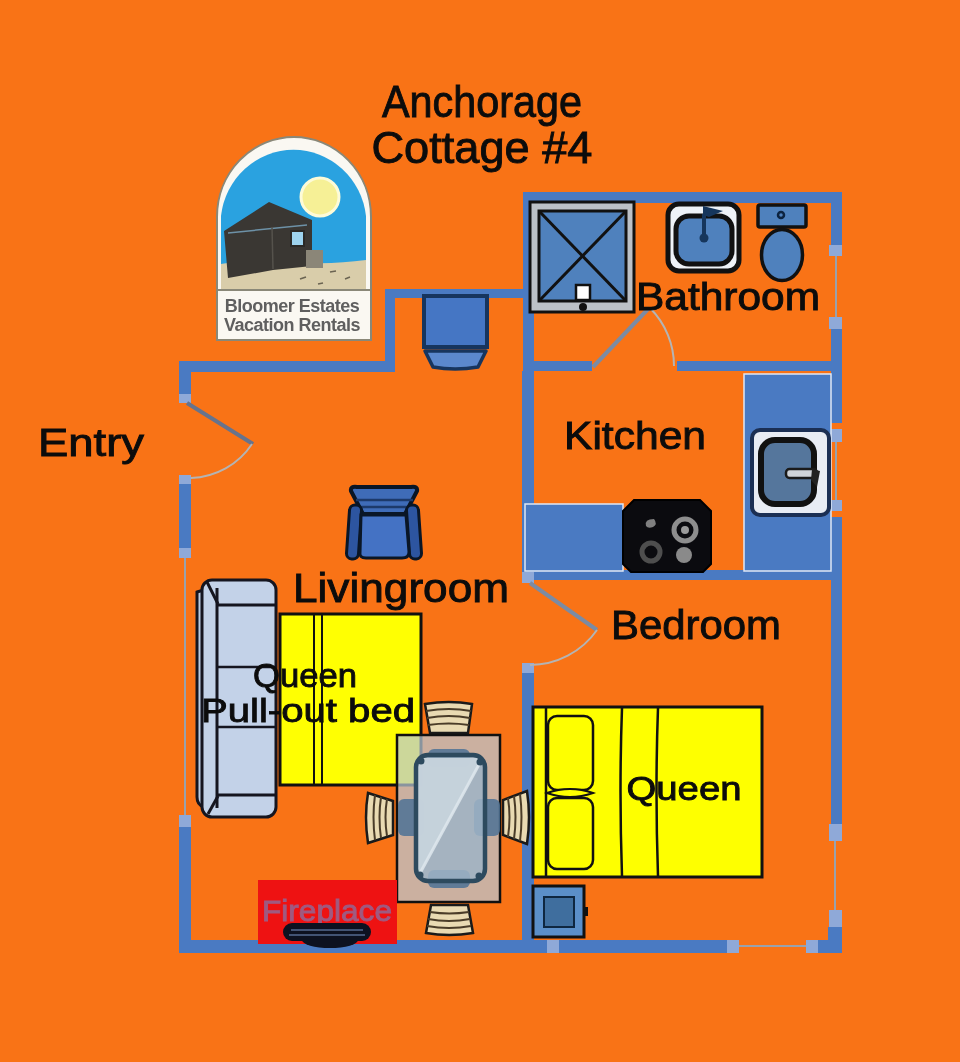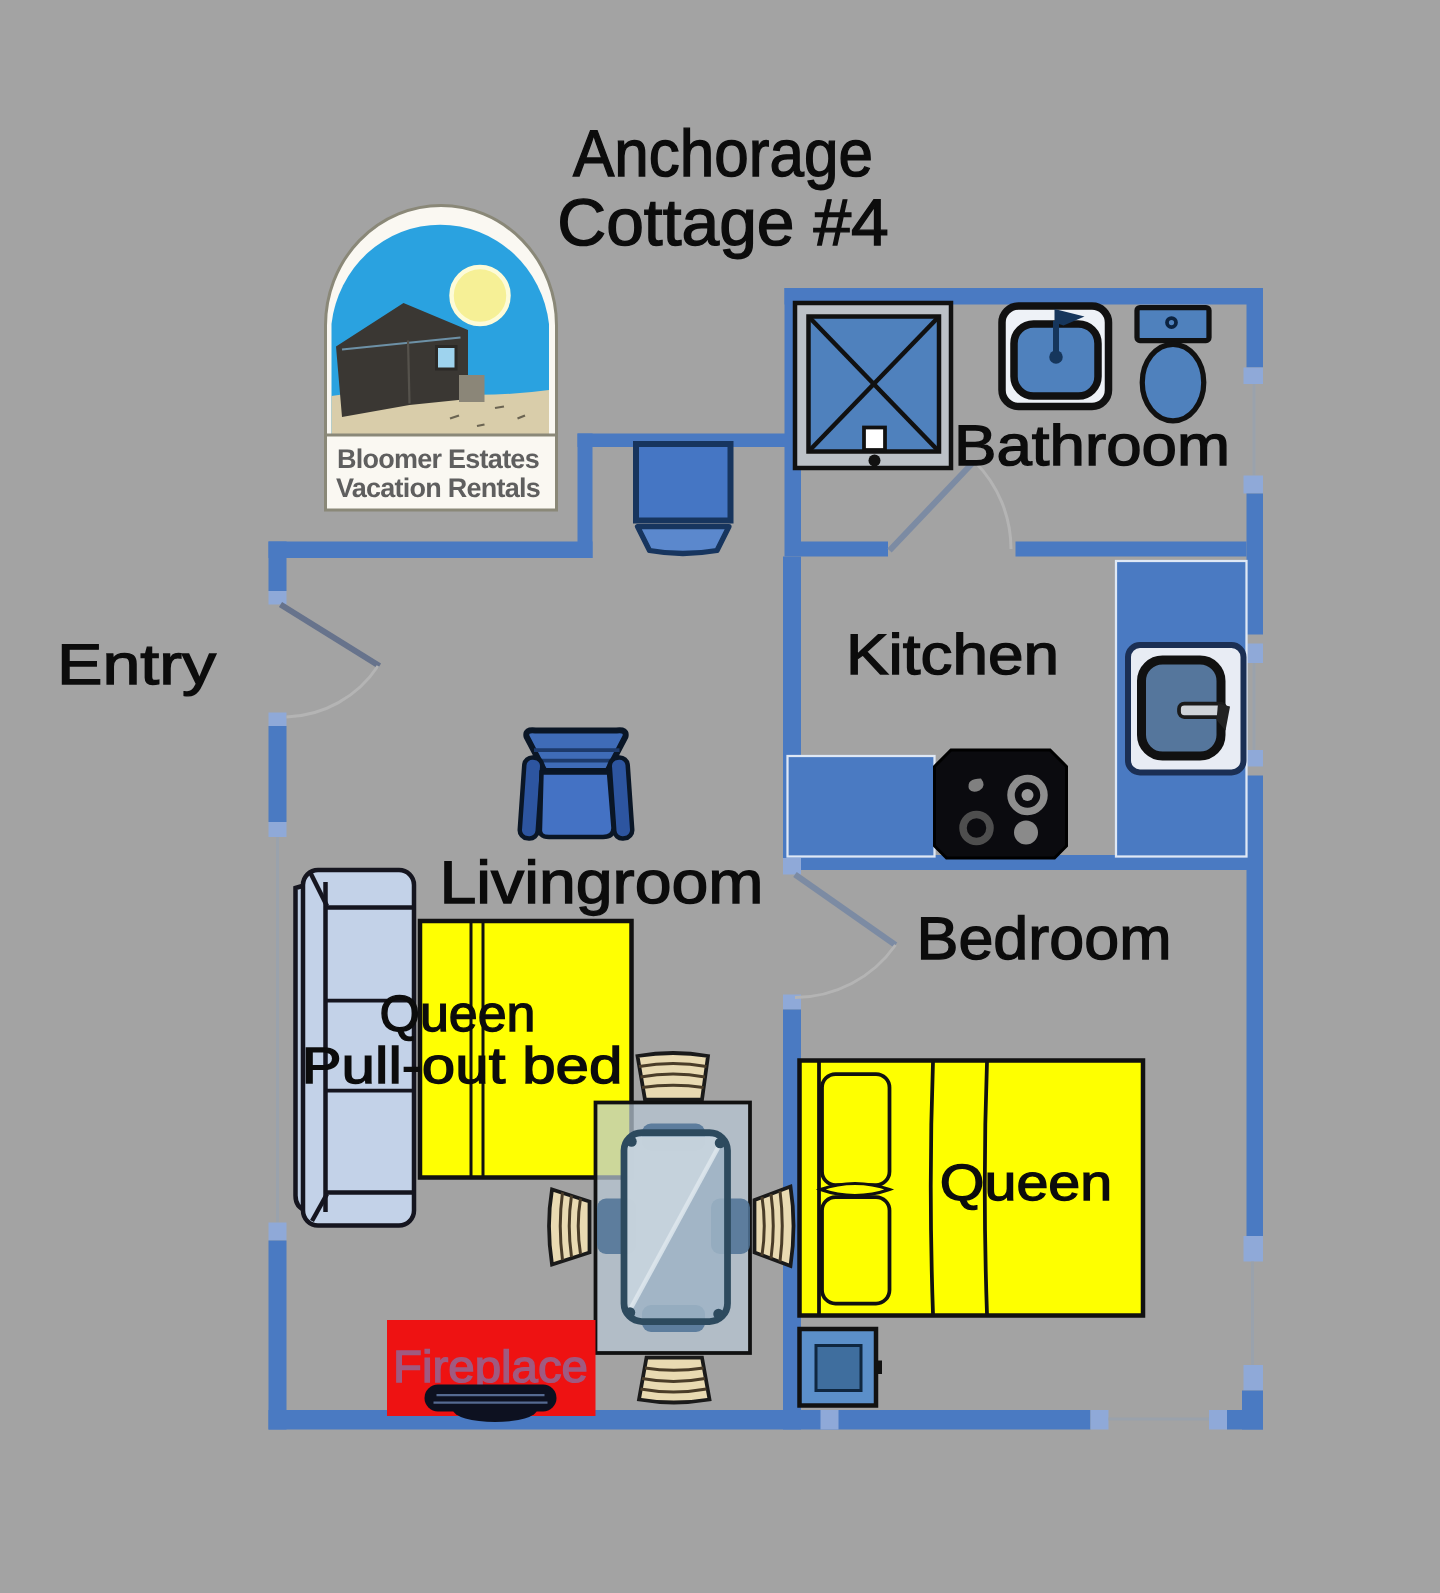--- a/index.html
+++ b/index.html
@@ -1,16 +1,16 @@
 <!DOCTYPE html>
 <html><head>
 <meta charset="utf-8">
 <style>
   html,body{margin:0;padding:0;background:#fdfdfd;}
-  .wrap{position:relative;width:960px;height:1062px;overflow:hidden;background:#a3a3a3;}
+  .wrap{position:relative;width:960px;height:1062px;overflow:hidden;background:#f97316;}
   text{font-family:"Liberation Sans",sans-serif;}
   .hand{font-family:"Liberation Sans",sans-serif;font-weight:normal;fill:#0c0c0c;stroke:#0c0c0c;stroke-width:0.9px;}
 </style>
 </head>
 <body>
 <div class="wrap">
 <svg width="960" height="1062" viewBox="0 0 960 1062" xmlns="http://www.w3.org/2000/svg">
 
 <g>
   <text class="hand" x="482" y="117" font-size="44" text-anchor="middle" textLength="200" lengthAdjust="spacingAndGlyphs">Anchorage</text>

